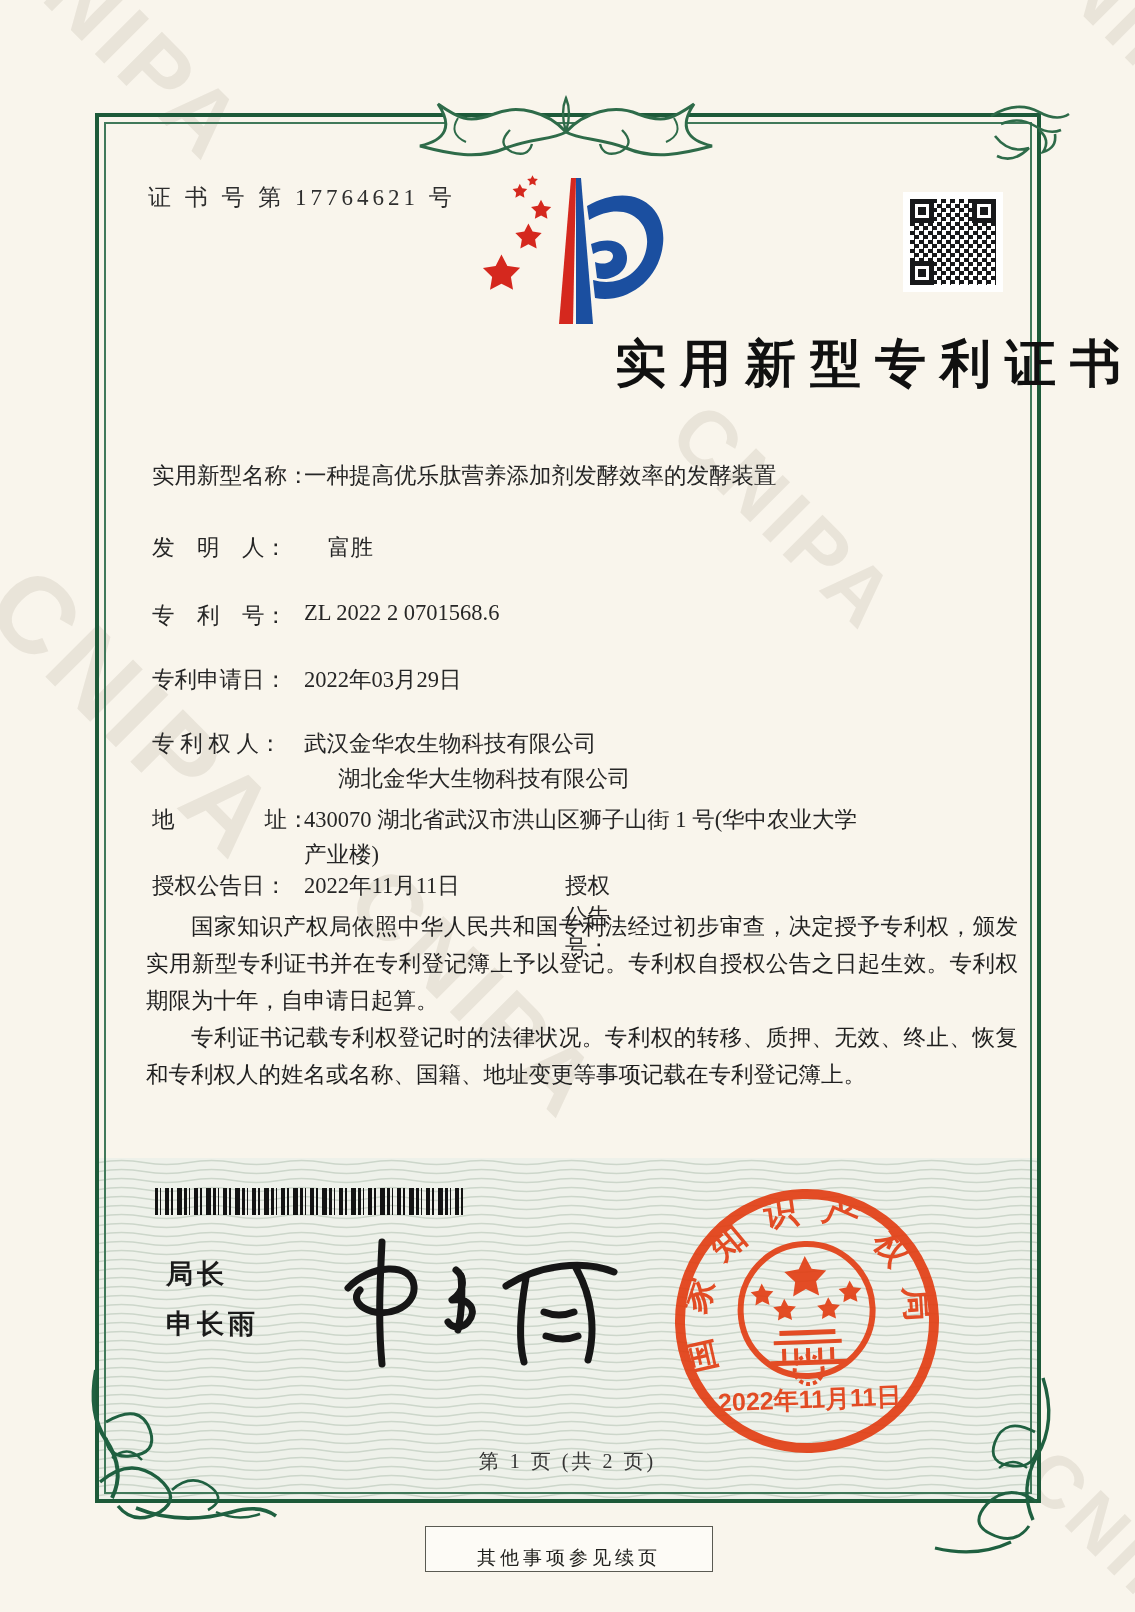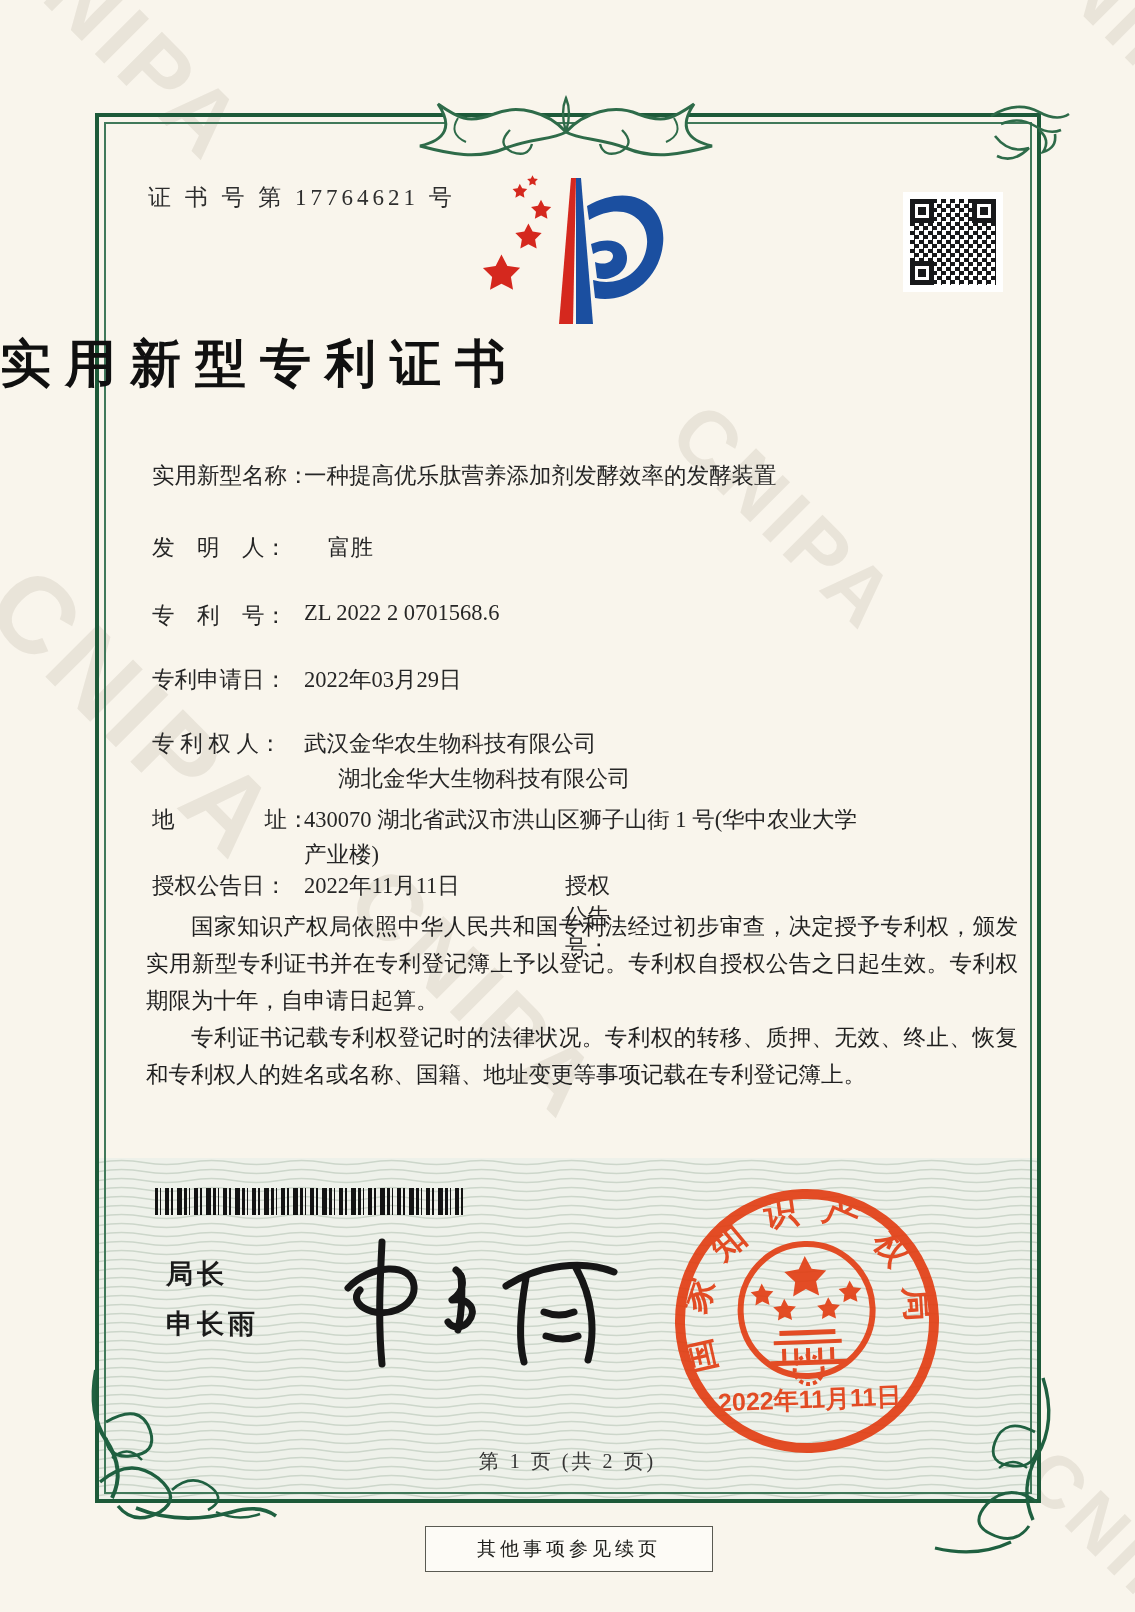--- a/index.html
+++ b/index.html
@@ -40,21 +40,21 @@
   .finder {
     position:absolute; width:24px; height:24px; background:#fff;
     border:5px solid #17181a;
   }
   .finder::after {
     content:""; position:absolute; left:3px; top:3px; width:8px; height:8px;
     background:#17181a;
   }
   .f-tl { left:0; top:0; } .f-tr { right:0; top:0; } .f-bl { left:0; bottom:0; }
   .doc-title {
-    position:absolute; left:0; top:330px; width:1135px; text-align:left;
+    position:absolute; left:0; top:330px; width:1135px; text-align:right;
     font-size:51px; font-weight:700; color:#101010; letter-spacing:14px;
   }
   
   .fields { position:absolute; left:152px; top:452px; width:880px; font-size:22.5px; color:#262626; }
   .frow { position:absolute; left:0; display:flex; }
   .flabel { display:inline-block; width:152px; flex:0 0 152px; white-space:nowrap; }
   .fvalue { display:inline-block; white-space:nowrap; }
   .fline2 { position:absolute; left:152px; white-space:nowrap; }
   .grant2 { position:absolute; left:413px; display:flex; }
   
@@ -81,21 +81,21 @@
   }
   .sig-svg { position:absolute; left:330px; top:1212px; }
   .seal { position:absolute; left:646px; top:1160px; transform:rotate(-2deg); opacity:.9; }
   .page-info {
     position:absolute; left:0; top:1448px; width:1135px; text-align:center;
     font-size:20px; color:#333; letter-spacing:3px;
   }
   .footer-box {
     position:absolute; left:425px; top:1526px; width:288px; height:46px;
     background:#fdfbf6; border:1px solid #5a5a52; display:flex;
-    align-items:center; justify-content:center;
+    align-items:flex-end; justify-content:center;
   }
   .footer-box span { font-size:19px; color:#22221f; letter-spacing:4px; }
   .orn { position:absolute; pointer-events:none; }
 </style>
 </head>
 <body>
 
 <div class="page">
 
   <div class="wm" style="left:-35px; top:-18px; font-size:92px;">CNIPA</div>

